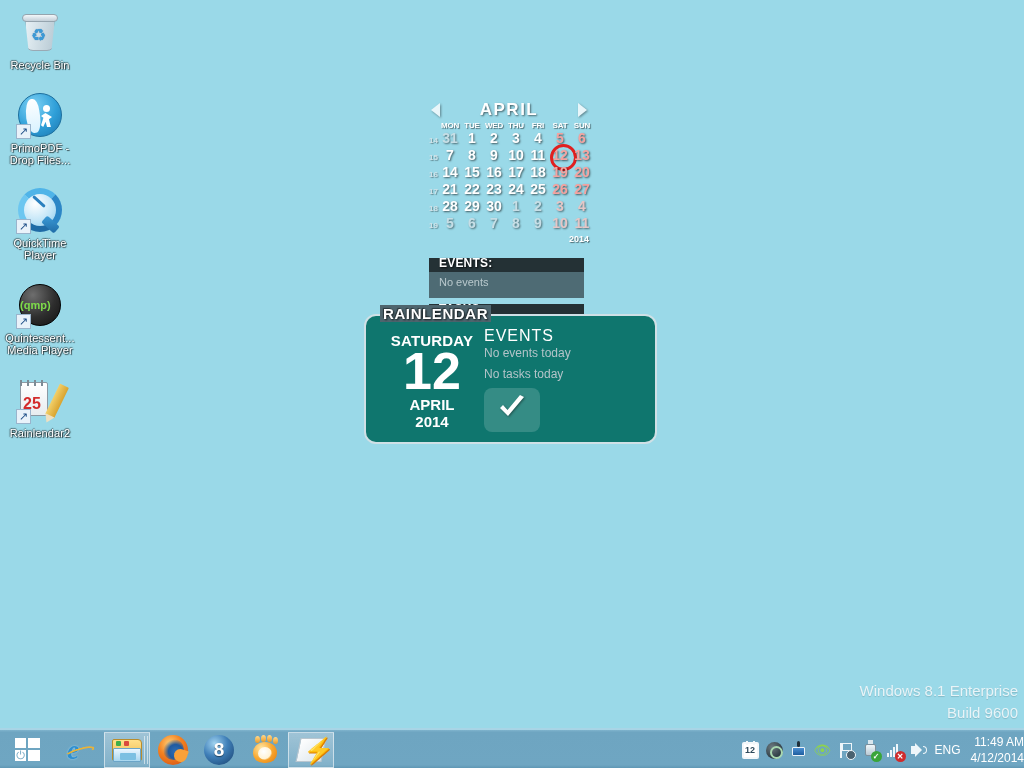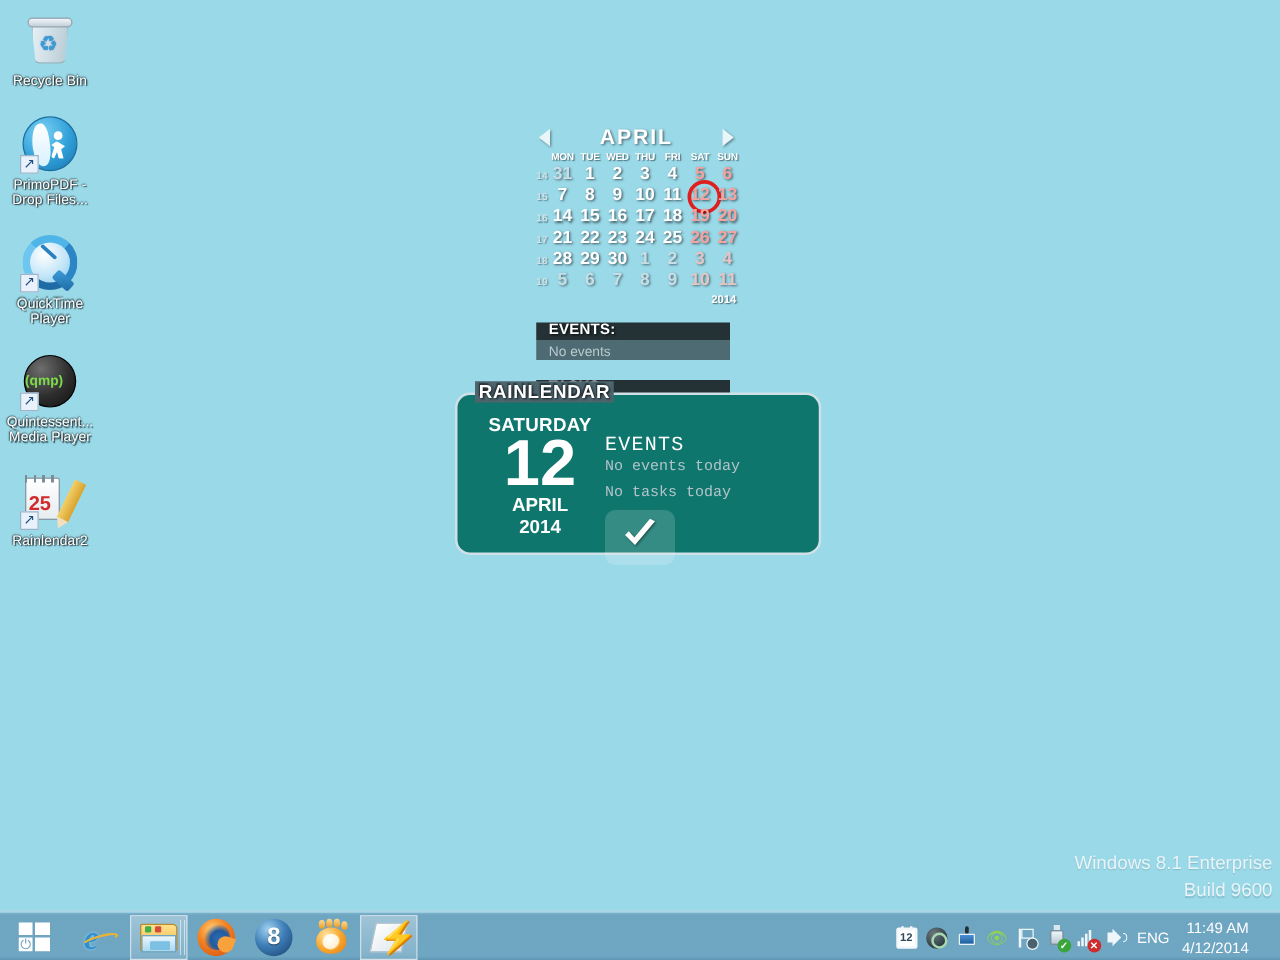--- a/index.html
+++ b/index.html
@@ -203,21 +203,21 @@
     position: relative; height: 14px;
     background: rgba(10,12,14,.82);
   }
   .mini-head .t {
     position: absolute; left: 10px; top: -2px;
     font-size: 12px; font-weight: bold; color: #ffffff; letter-spacing: .2px;
     text-shadow: 1px 1px 2px rgba(0,0,0,.85);
     white-space: nowrap;
   }
   .mini-body {
-    background: rgba(72,98,107,.93); padding: 4px 0 0 10px;
+    background: rgba(72,98,107,.93); padding: 4px 0 10px 10px;
     font-size: 11px; color: #b9c9cd;
   }
 
   #events-panel { left: 429px; top: 258px; }
   #tasks-panel  { left: 429px; top: 304px; }
 
   
   .rl-window {
     position: absolute; left: 364px; top: 314px; width: 293px; height: 130px;
     background: #0f766e;
@@ -230,21 +230,21 @@
     background: #4e656e; padding: 0 3px;
   }
   .rl-left {
     position: absolute; left: 12px; top: 16px; width: 108px; text-align: center; color: #ffffff;
   }
   .rl-weekday { font-size: 15px; font-weight: bold; letter-spacing: .2px; line-height: 17px; }
   .rl-daynum { font-size: 52px; font-weight: bold; line-height: 48px; margin-top: -2px; }
   .rl-month { font-size: 15px; font-weight: bold; line-height: 17px; margin-top: 1px; }
   .rl-year { font-size: 15px; font-weight: bold; line-height: 17px; }
 
-  .rl-right { position: absolute; left: 118px; top: 30px; right: 8px; font-family: Liberation Mono, monospace; }
+  .rl-right { position: absolute; left: 118px; top: 10px; right: 8px; }
   .rl-sec-title {
     font-size: 16px; color: #ffffff; letter-spacing: 1px; line-height: 20px;
   }
   .rl-sec-text { font-size: 12px; color: #b3c4c9; line-height: 15px; margin-bottom: 6px; }
   .rl-check {
     margin-top: 6px; width: 56px; height: 44px; border-radius: 8px;
     background: rgba(255,255,255,.16);
     display: flex; align-items: center; justify-content: center;
     cursor: pointer;
   }
@@ -423,21 +423,21 @@
                  background:#cf2b2b; color:#fff; font-size:8px; line-height:11px; text-align:center; font-weight:bold; }
 
   .ti-vol .spk { position:absolute; left:1px; top:4px; width:6px; height:8px; background:#eef6fa; }
   .ti-vol .cone { position:absolute; left:5px; top:1px; width:0; height:0;
                   border-top:7px solid transparent; border-bottom:7px solid transparent; border-left:7px solid #eef6fa; }
   .ti-vol .w1 { position:absolute; left:13px; top:4px; width:4px; height:8px;
                 border:1.5px solid #eef6fa; border-left:0; border-radius:0 6px 6px 0; }
 
   .tray-lang { color: #ffffff; font-size: 12px; padding-right: 10px; cursor: pointer; }
   .tray-clock {
-    color: #ffffff; font-size: 12px; line-height: 16px; text-align: right; padding-right: 25px; cursor: pointer;
+    color: #ffffff; font-size: 12px; line-height: 16px; text-align: right; padding-right: 0; cursor: pointer;
   }
 </style>
 </head>
 <body>
 
 <div class="desktop-icons">
 
 
   <div class="desk-icon">
     <div class="glyph">

